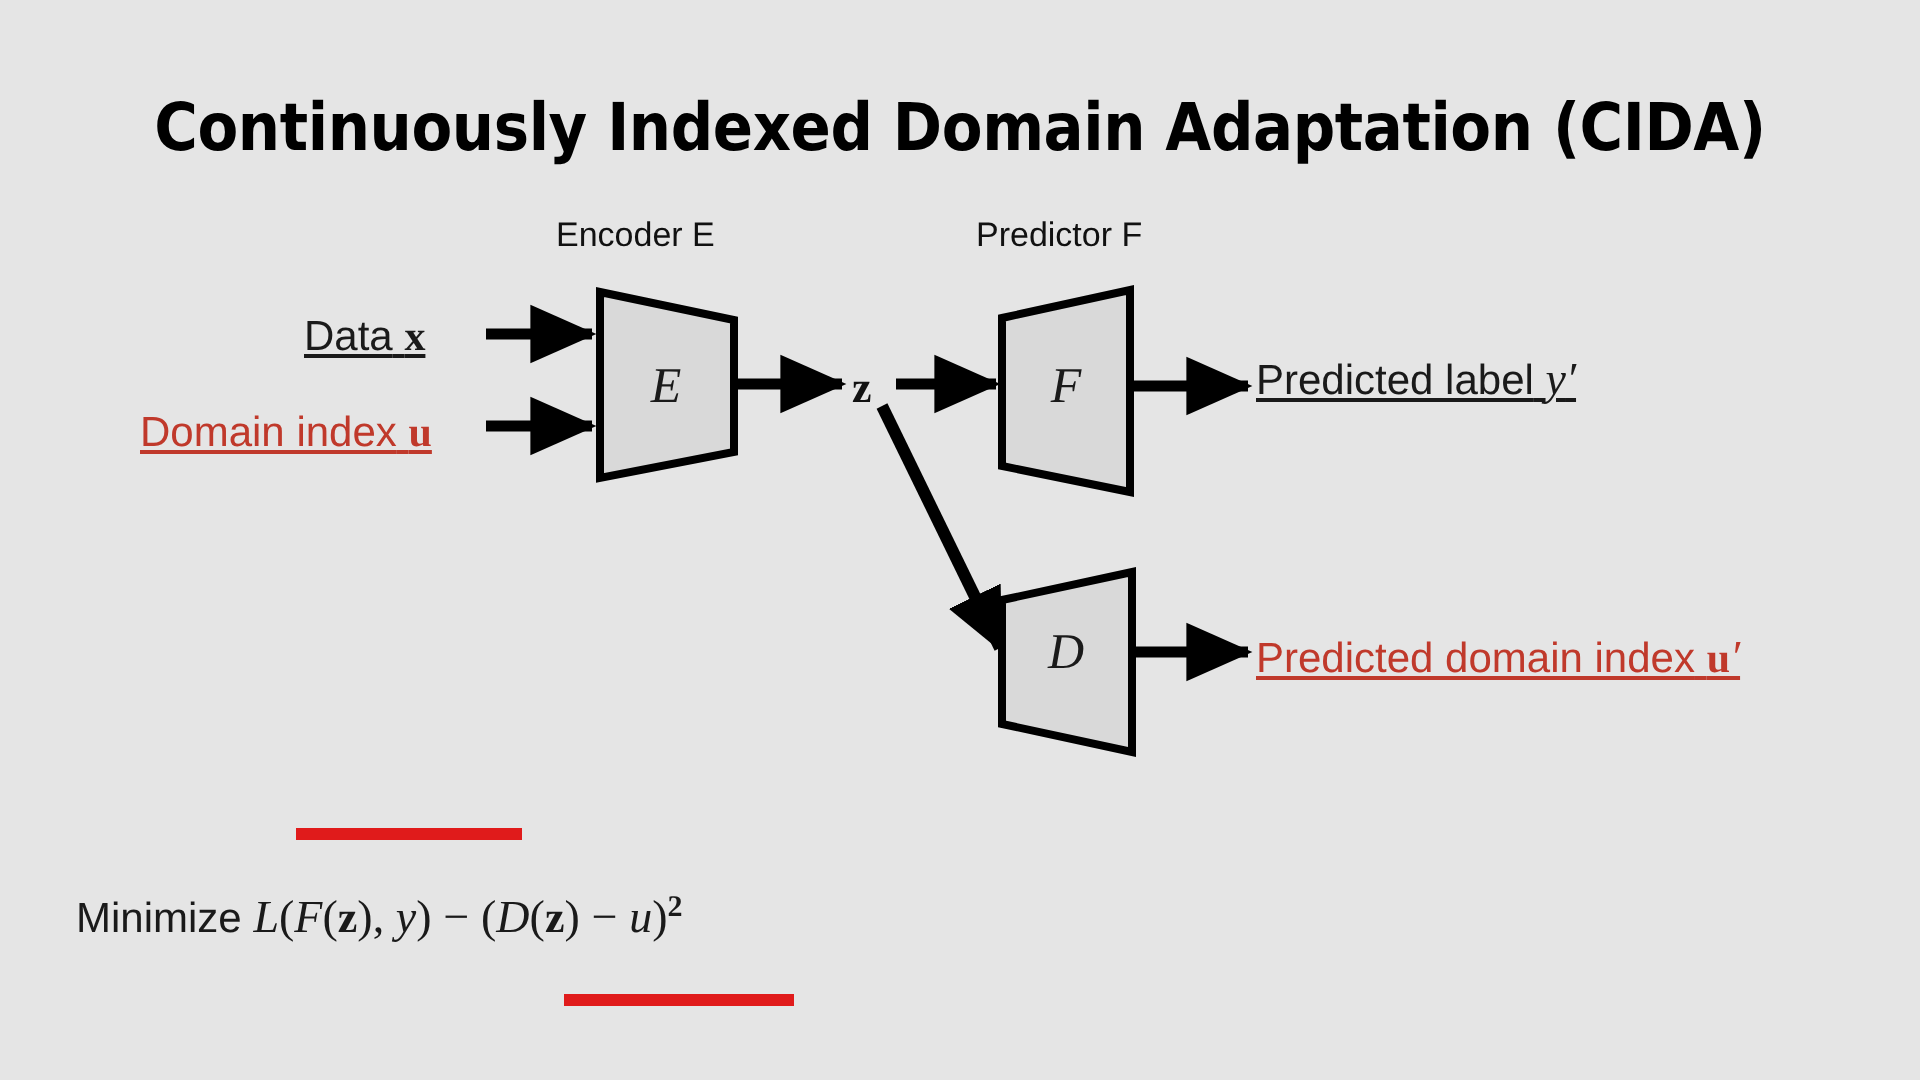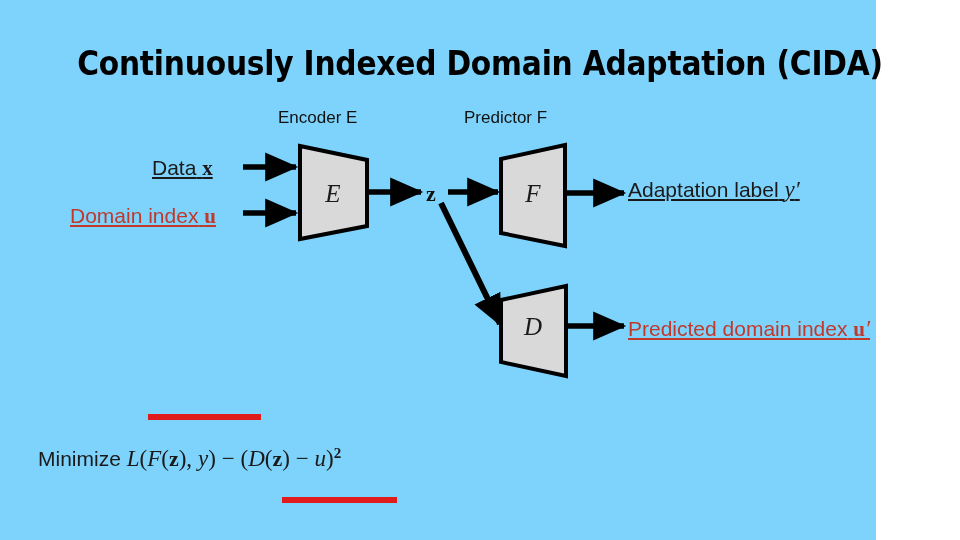--- a/index.html
+++ b/index.html
@@ -11,23 +11,23 @@
     width: 960px;
     height: 540px;
     position: relative;
     overflow: hidden;
     font-family: "Liberation Sans", sans-serif;
     color: #000000;
   }
   #slide {
     position: absolute;
     left: 0; top: 0;
-    width: 876px;
+    width: 960px;
     height: 540px;
-    background: #7dd3fc;
+    background: #e5e5e5;
   }
   .abs { position: absolute; }
 
   
   #title {
     left: 0;
     top: 44px;
     width: 960px;
     text-align: center;
     font-family: "DejaVu Sans Condensed", "Liberation Sans Narrow", "Liberation Sans", sans-serif;
@@ -40,21 +40,21 @@
 
   
   .caption {
     font-family: "Liberation Sans", sans-serif;
     font-size: 17px;
     font-weight: 400;
     color: #111111;
     white-space: nowrap;
   }
   #cap-encoder { left: 278px; top: 108px; text-align: right; }
-  #cap-predictor { left: 464px; top: 108px; }
+  #cap-predictor { left: 488px; top: 108px; }
   #cap-discriminator { left: 452px; top: 386px; }
 
   
   .side-label {
     font-family: "Liberation Sans", sans-serif;
     font-size: 21px;
     white-space: nowrap;
     text-decoration: underline;
   }
   .side-label .var {
@@ -208,21 +208,21 @@
   </div>
 
   <div id="lbl-domain-index" class="abs side-label red">
     <span>Domain index</span>
     <span class="var">u</span>
   </div>
 
   <div id="lbl-z" class="abs">z</div>
 
   <div id="lbl-pred-label" class="abs side-label black">
-    <span>Adaptation label</span>
+    <span>Predicted label</span>
     <span class="prime">y</span><span class="prime">′</span>
   </div>
 
   <div id="lbl-pred-domain" class="abs side-label red">
     <span>Predicted domain index</span>
     <span class="var">u</span><span class="prime">′</span>
   </div>
 
   <div id="uline-1" class="underline-red"></div>
 

